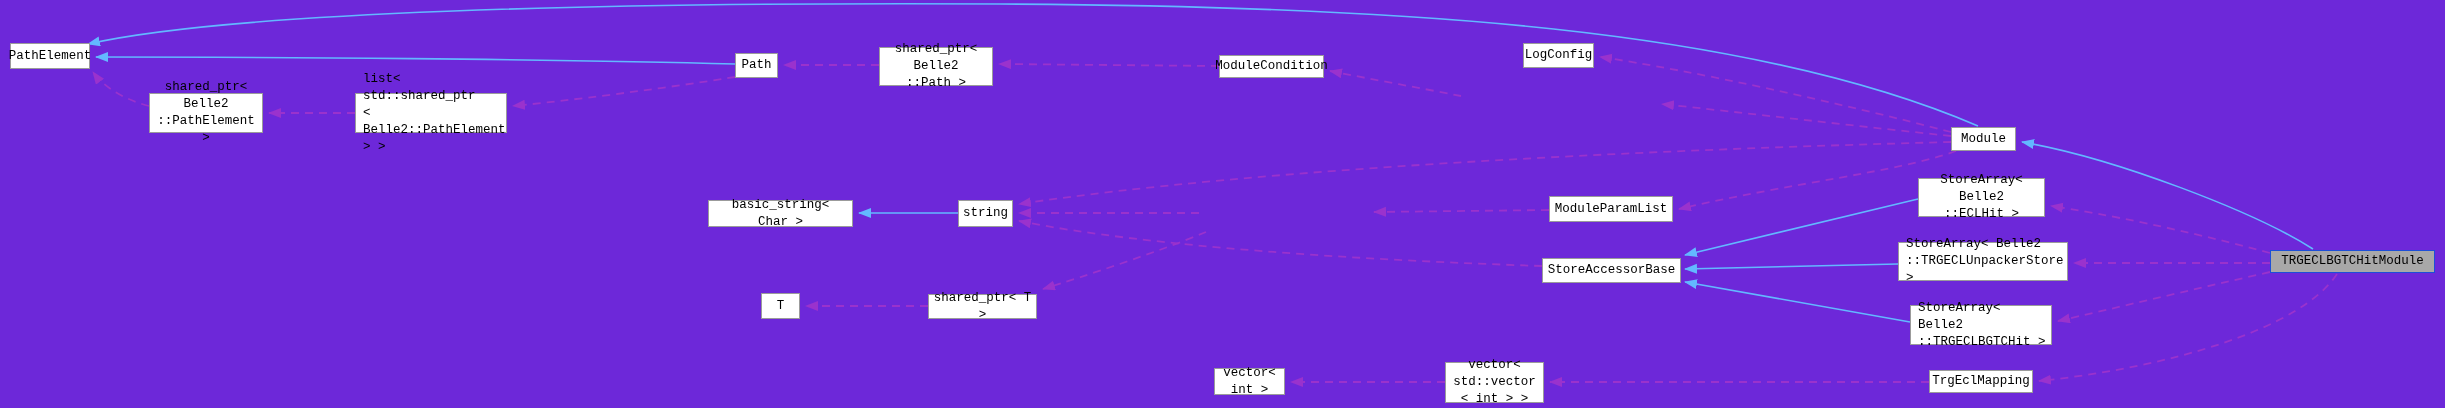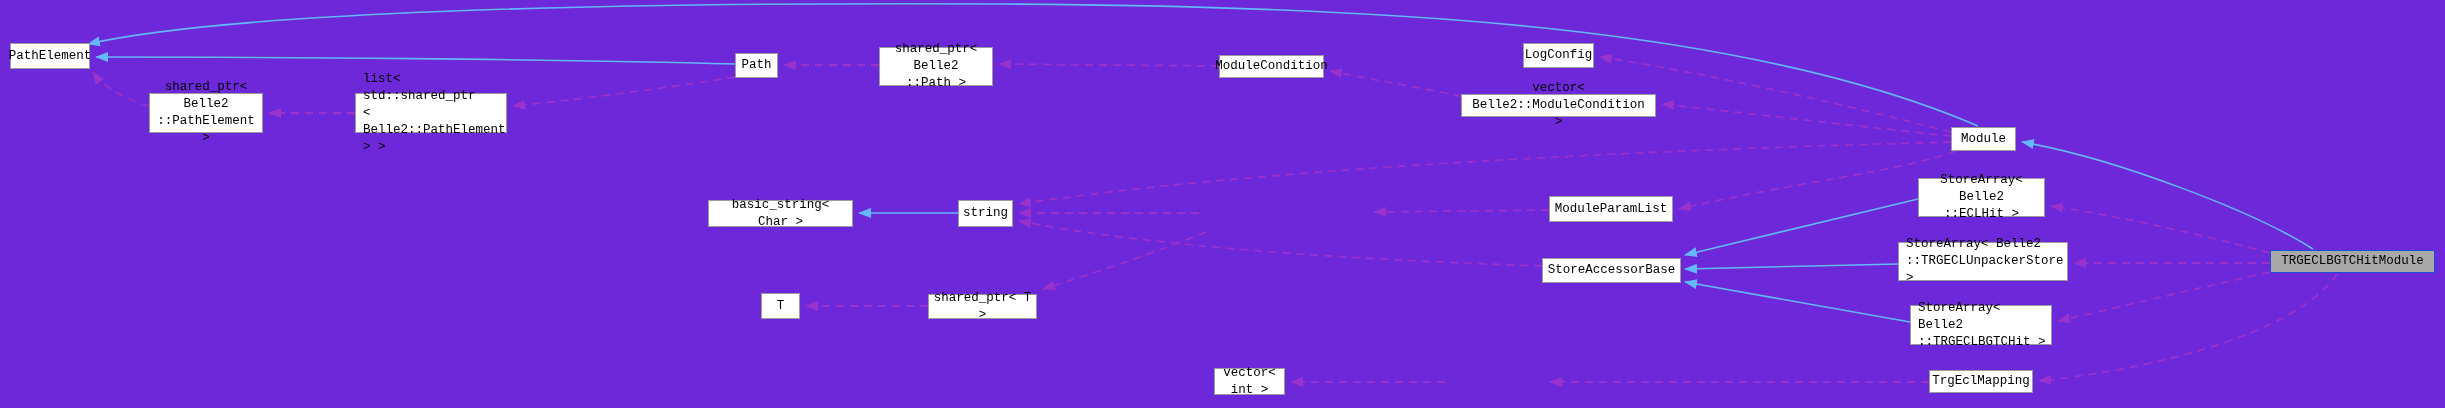--- a/index.html
+++ b/index.html
@@ -81,31 +81,32 @@
   <div class="node" style="left:10px;top:43px;width:80px;height:26px">PathElement</div>
   <div class="node" style="left:149px;top:93px;width:114px;height:40px">shared_ptr&lt; Belle2
 ::PathElement &gt;</div>
   <div class="node left" style="left:355px;top:93px;width:152px;height:40px">list&lt; std::shared_ptr
 &lt; Belle2::PathElement &gt; &gt;</div>
   <div class="node" style="left:735px;top:53px;width:43px;height:25px">Path</div>
   <div class="node" style="left:879px;top:47px;width:114px;height:39px">shared_ptr&lt; Belle2
 ::Path &gt;</div>
   <div class="node" style="left:1219px;top:55px;width:105px;height:23px">ModuleCondition</div>
   <div class="node" style="left:1523px;top:43px;width:71px;height:25px">LogConfig</div>
-  <div class="node" style="left:1461px;top:94px;width:195px;height:23px">vector&lt; Belle2::ModuleCondition &gt;</div>
   <div class="node" style="left:1951px;top:127px;width:65px;height:24px">Module</div>
   <div class="node" style="left:1918px;top:178px;width:127px;height:39px">StoreArray&lt; Belle2
 ::ECLHit &gt;</div>
   <div class="node left" style="left:1898px;top:242px;width:170px;height:39px">StoreArray&lt; Belle2
 ::TRGECLUnpackerStore &gt;</div>
   <div class="node hl" style="left:2270px;top:250px;width:165px;height:23px">TRGECLBGTCHitModule</div>
   <div class="node left" style="left:1910px;top:305px;width:142px;height:40px">StoreArray&lt; Belle2
 ::TRGECLBGTCHit &gt;</div>
   <div class="node" style="left:1929px;top:370px;width:104px;height:23px">TrgEclMapping</div>
   <div class="node" style="left:708px;top:200px;width:145px;height:27px">basic_string&lt; Char &gt;</div>
   <div class="node" style="left:958px;top:200px;width:55px;height:27px">string</div>
   <div class="node" style="left:1549px;top:196px;width:124px;height:26px">ModuleParamList</div>
   <div class="node" style="left:1542px;top:258px;width:139px;height:25px">StoreAccessorBase</div>
   <div class="node" style="left:761px;top:293px;width:39px;height:26px">T</div>
   <div class="node" style="left:928px;top:294px;width:109px;height:25px">shared_ptr&lt; T &gt;</div>
   <div class="node" style="left:1214px;top:368px;width:71px;height:27px">vector&lt; int &gt;</div>
+  <div class="node" style="left:1445px;top:362px;width:99px;height:41px">vector&lt; std::vector
+&lt; int &gt; &gt;</div>
 
 </div>
 
 </body></html>

